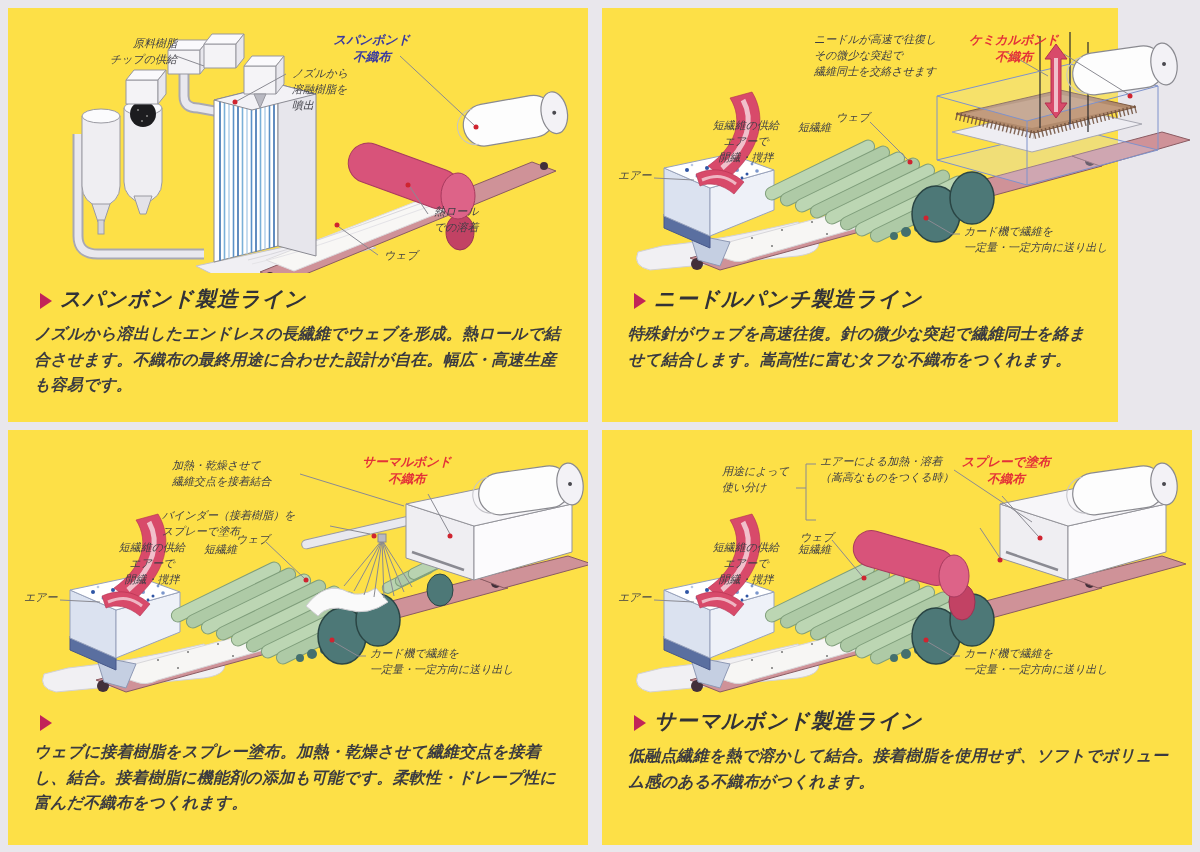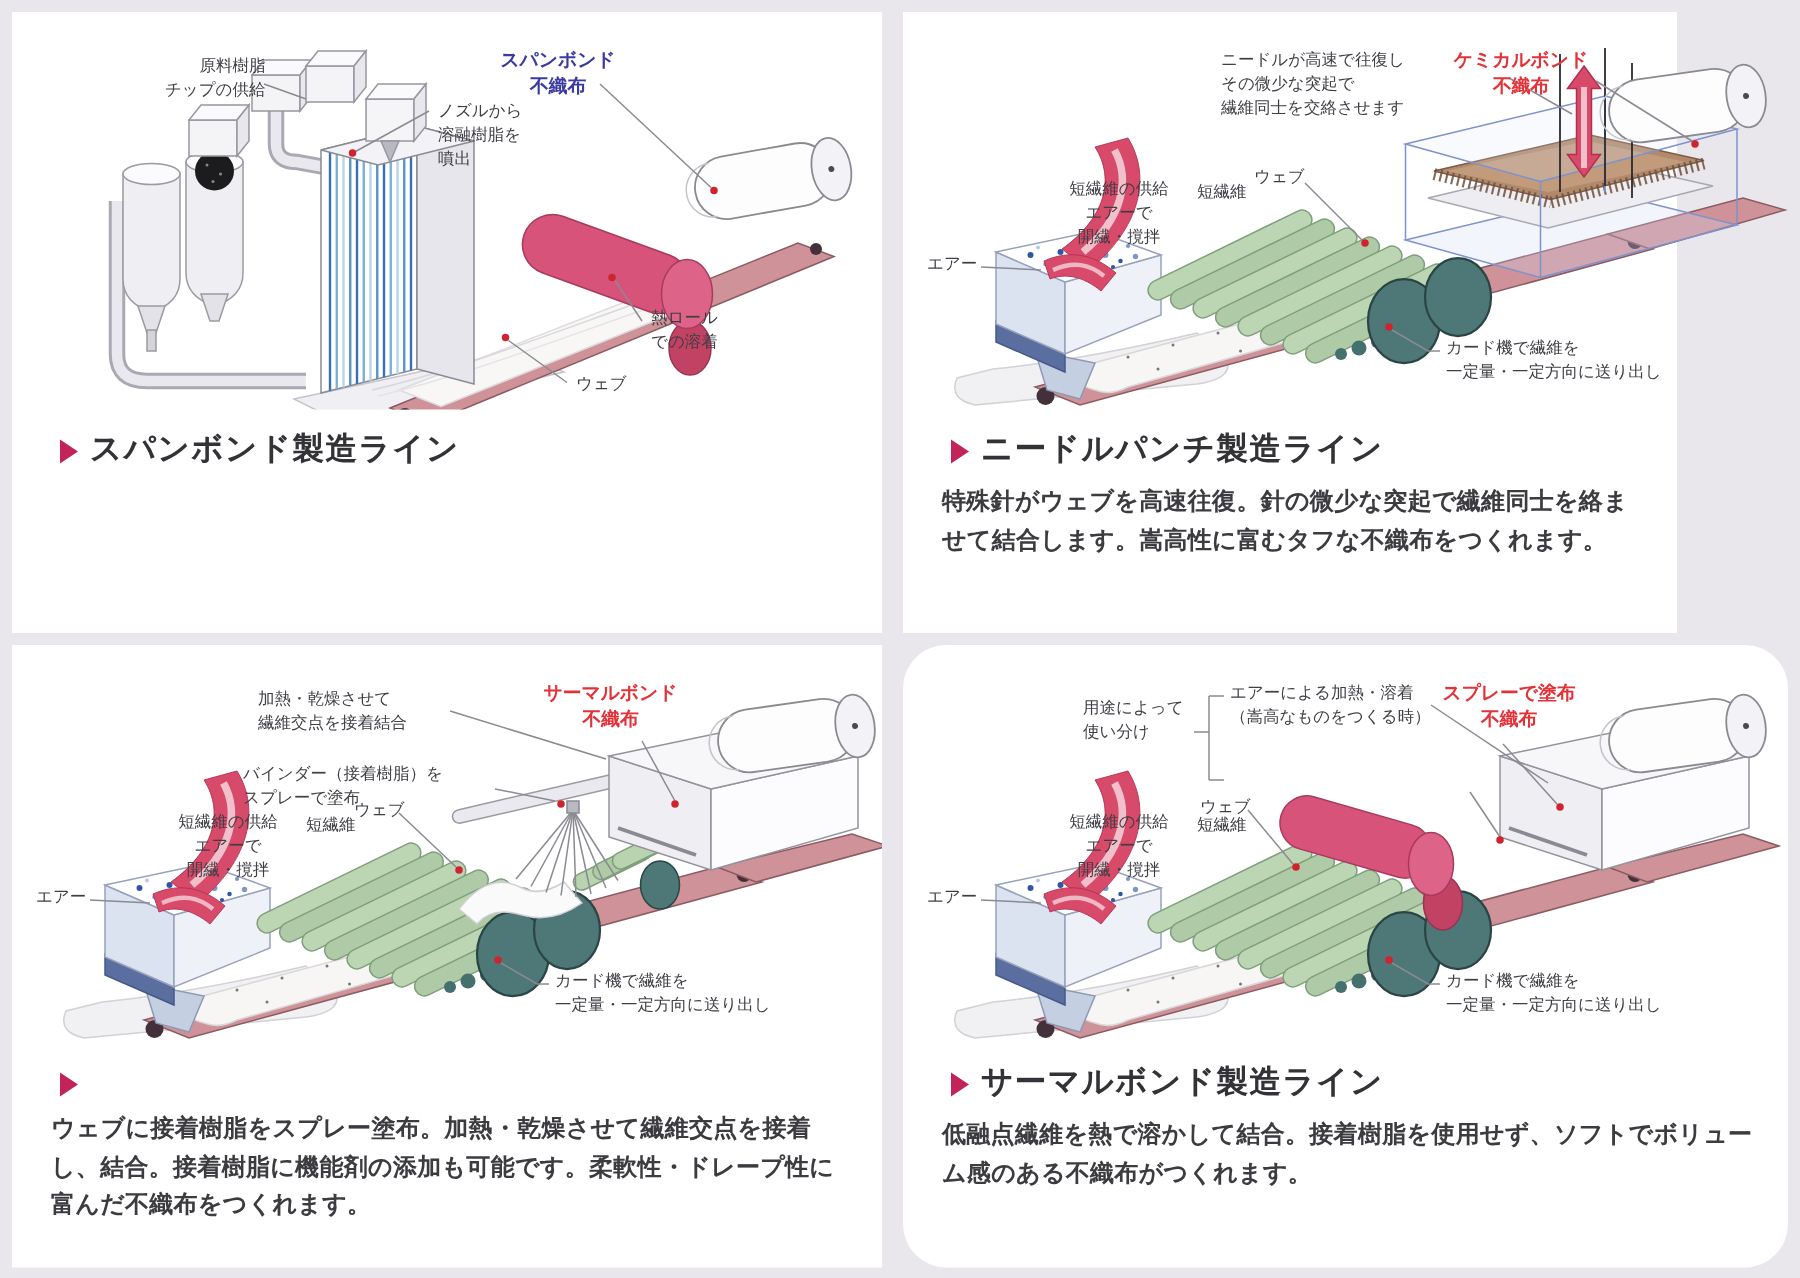--- a/index.html
+++ b/index.html
@@ -1,22 +1,22 @@
 <!DOCTYPE html>
 <html><head>
 <meta charset="utf-8">
 <style>
   html,body{margin:0;padding:0;background:#ffffff;}
   body{font-family:"DejaVu Sans","Liberation Sans",sans-serif;}
   .stage{position:relative;width:1200px;height:852px;background:#e9e7ec;overflow:hidden;}
-  .panel{position:absolute;background:#ffffff;}
+  .panel{position:absolute;background:#fde047;font-style:italic;}
   .panel.p1{left:8px;top:8px;width:580px;height:414px;}
   .panel.p2{left:602px;top:8px;width:516px;height:414px;}
   .panel.p3{left:8px;top:430px;width:580px;height:415px;}
-  .panel.p4{left:602px;top:430px;width:590px;height:415px;border-radius:29px;}
+  .panel.p4{left:602px;top:430px;width:590px;height:415px;}
   .illus{position:relative;width:100%;height:265px;}
   .illus svg{position:absolute;left:0;top:0;}
   .lbl{position:absolute;font-size:11px;line-height:1.45;color:#3e3e45;white-space:pre-line;}
   .lbl.product{font-size:12.5px;font-weight:700;line-height:1.35;text-align:center;}
   .lbl.blue{color:#3a3aa0;}
   .lbl.red{color:#e33238;}
   .lbl.center{text-align:center;}
   .title-row{display:flex;align-items:flex-start;padding:12px 22px 0 32px;}
   .tri{width:0;height:0;border-left:12px solid #c22458;border-top:8px solid transparent;border-bottom:8px solid transparent;margin:8px 8px 0 0;flex:0 0 auto;}
   .ptitle{font-size:21px;font-weight:700;color:#323237;letter-spacing:1px;}
@@ -190,20 +190,21 @@
       <div class="lbl product blue" style="left:312px;top:24px;width:104px">スパンボンド
 不織布</div>
       <div class="lbl" style="left:426px;top:196px">熱ロール
 での溶着</div>
       <div class="lbl" style="left:376px;top:240px">ウェブ</div>
     </div>
     <div class="title-row">
       <span class="tri"></span>
       <h2 class="ptitle" style="margin:0">スパンボンド製造ライン</h2>
     </div>
+    <p class="pdesc" style="margin:0">ノズルから溶出したエンドレスの長繊維でウェブを形成。熱ロールで結合させます。不織布の最終用途に合わせた設計が自在。幅広・高速生産も容易です。</p>
   </section>
 
   <section class="panel p2">
     <div class="illus">
       <svg width="590" height="265" viewBox="0 0 590 265">
         <use href="#base-line"></use>
         <polygon points="470,148 560,124 588,132 498,158" fill="#cf9298" stroke="#8a5b62"></polygon>
         <g>
           <path d="M335,152 L468,120 L556,142 L425,177 Z" fill="rgba(210,220,246,0.28)" stroke="#7e92cc"></path>
           <path d="M350,124 L460,98 L540,116 L430,144 Z" fill="#eeedf2" stroke="#a8a8b2"></path>

